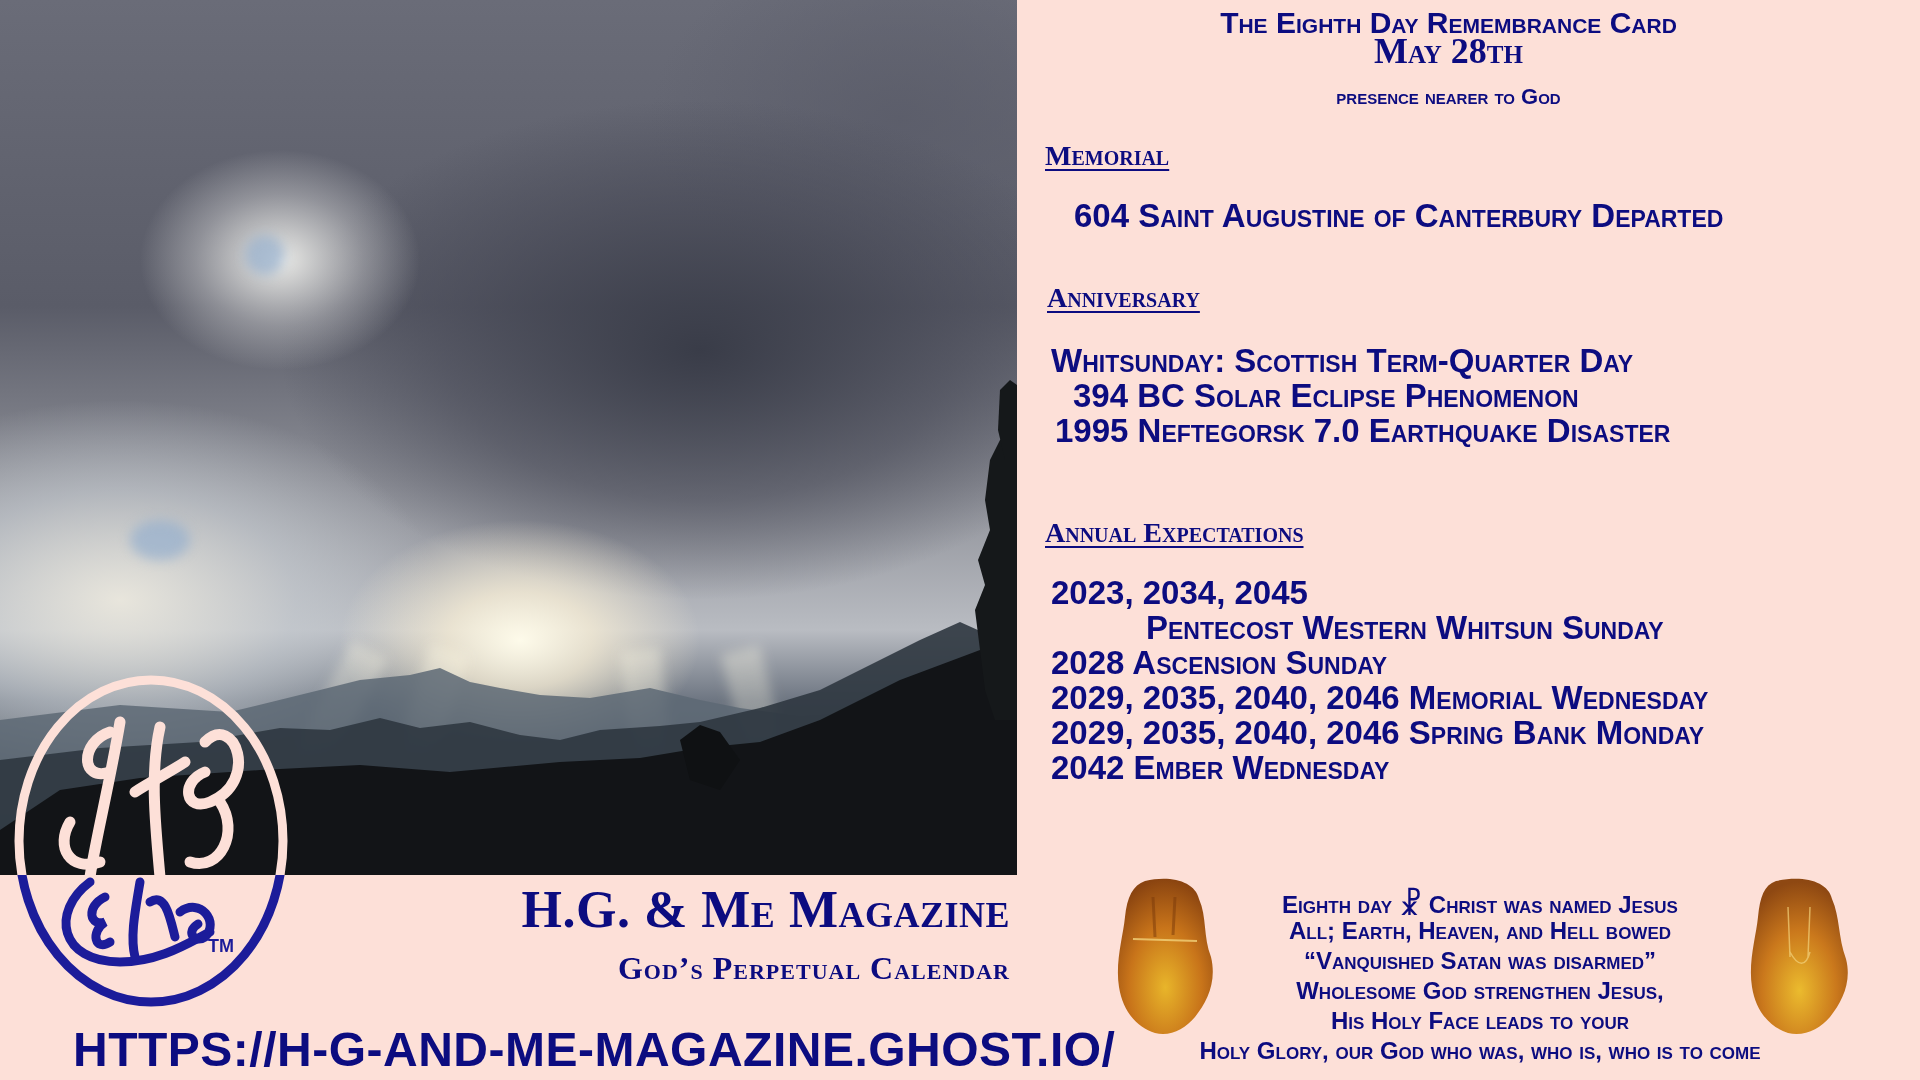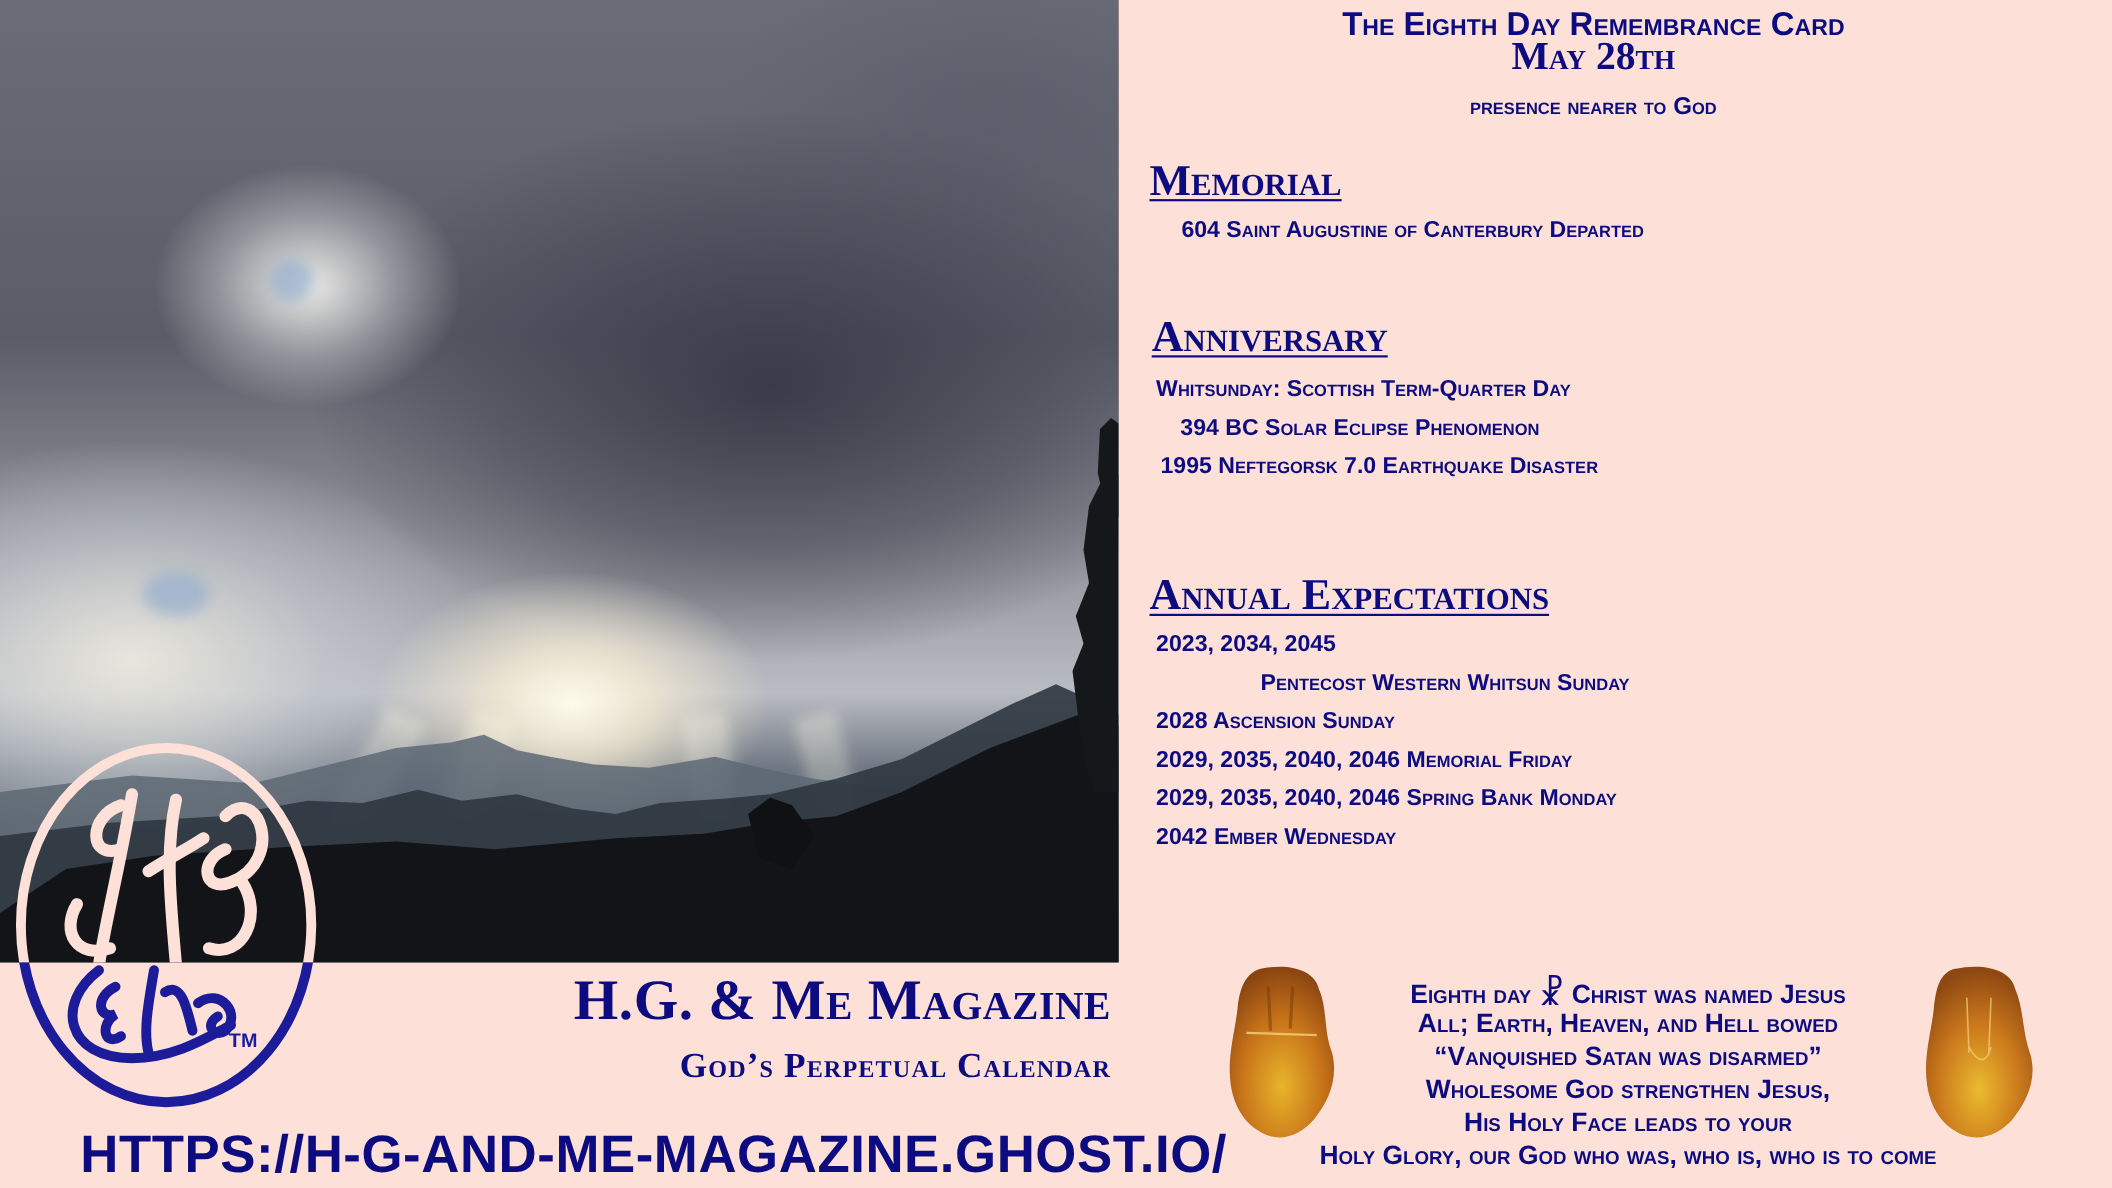--- a/index.html
+++ b/index.html
@@ -55,25 +55,25 @@
   }
 
   
   .hdr { position: absolute; left: 1017px; width: 903px; text-align: center; white-space: nowrap; }
   .hdr-card  { top: 6px;  font-size: 30px; transform: translateX(-20px); }
   .hdr-date  { top: 30px; font-size: 36px; transform: translateX(-20px); font-family: "Liberation Serif", "DejaVu Serif", serif; }
   .hdr-sub   { top: 84px; font-size: 22px; transform: translateX(-20px); }
 
   
   .sec-head {
-    position: absolute; font-size: 40px; text-decoration: underline;
+    position: absolute; font-size: 28px; text-decoration: underline;
     text-decoration-thickness: 2px; text-underline-offset: 4px; white-space: nowrap;
     font-family: "Liberation Serif", "DejaVu Serif", serif;
   }
-  .line { position: absolute; font-size: 21px; white-space: nowrap; }
+  .line { position: absolute; font-size: 33px; white-space: nowrap; }
 
   
   .face { position: absolute; }
   .poem { position: absolute; left: 1100px; width: 760px; text-align: center; white-space: nowrap; }
   .poem .pl { position: absolute; left: 0; width: 760px; font-size: 24px; text-align: center; }
   .chirho { font-size: 30px; font-weight: bold; vertical-align: -2px; }
 </style>
 </head>
 <body>
 
@@ -146,21 +146,21 @@
 
 <div class="sec-head sc" style="left:1047px;top:282px;">Anniversary</div>
 <div class="line sc" style="left:1051px;top:342px;">Whitsunday: Scottish Term-Quarter Day</div>
 <div class="line sc" style="left:1073px;top:377px;">394 BC Solar Eclipse Phenomenon</div>
 <div class="line sc" style="left:1055px;top:412px;">1995 Neftegorsk 7.0 Earthquake Disaster</div>
 
 <div class="sec-head sc" style="left:1045px;top:517px;">Annual Expectations</div>
 <div class="line sc" style="left:1051px;top:574px;">2023, 2034, 2045</div>
 <div class="line sc" style="left:1146px;top:609px;">Pentecost Western Whitsun Sunday</div>
 <div class="line sc" style="left:1051px;top:644px;">2028 Ascension Sunday</div>
-<div class="line sc" style="left:1051px;top:679px;">2029, 2035, 2040, 2046 Memorial Friday</div>
+<div class="line sc" style="left:1051px;top:679px;">2029, 2035, 2040, 2046 Memorial Wednesday</div>
 <div class="line sc" style="left:1051px;top:714px;">2029, 2035, 2040, 2046 Spring Bank Monday</div>
 <div class="line sc" style="left:1051px;top:749px;">2042 Ember Wednesday</div>
 
 <svg class="face" style="left:1115px;top:877px;" width="100" height="160" viewBox="0 0 100 160">
   <defs>
     <radialGradient id="faceG1" cx="50%" cy="70%" r="70%">
       <stop offset="0%" stop-color="#E8B52A"></stop>
       <stop offset="55%" stop-color="#C8741A"></stop>
       <stop offset="100%" stop-color="#8A4410"></stop>
     </radialGradient>

